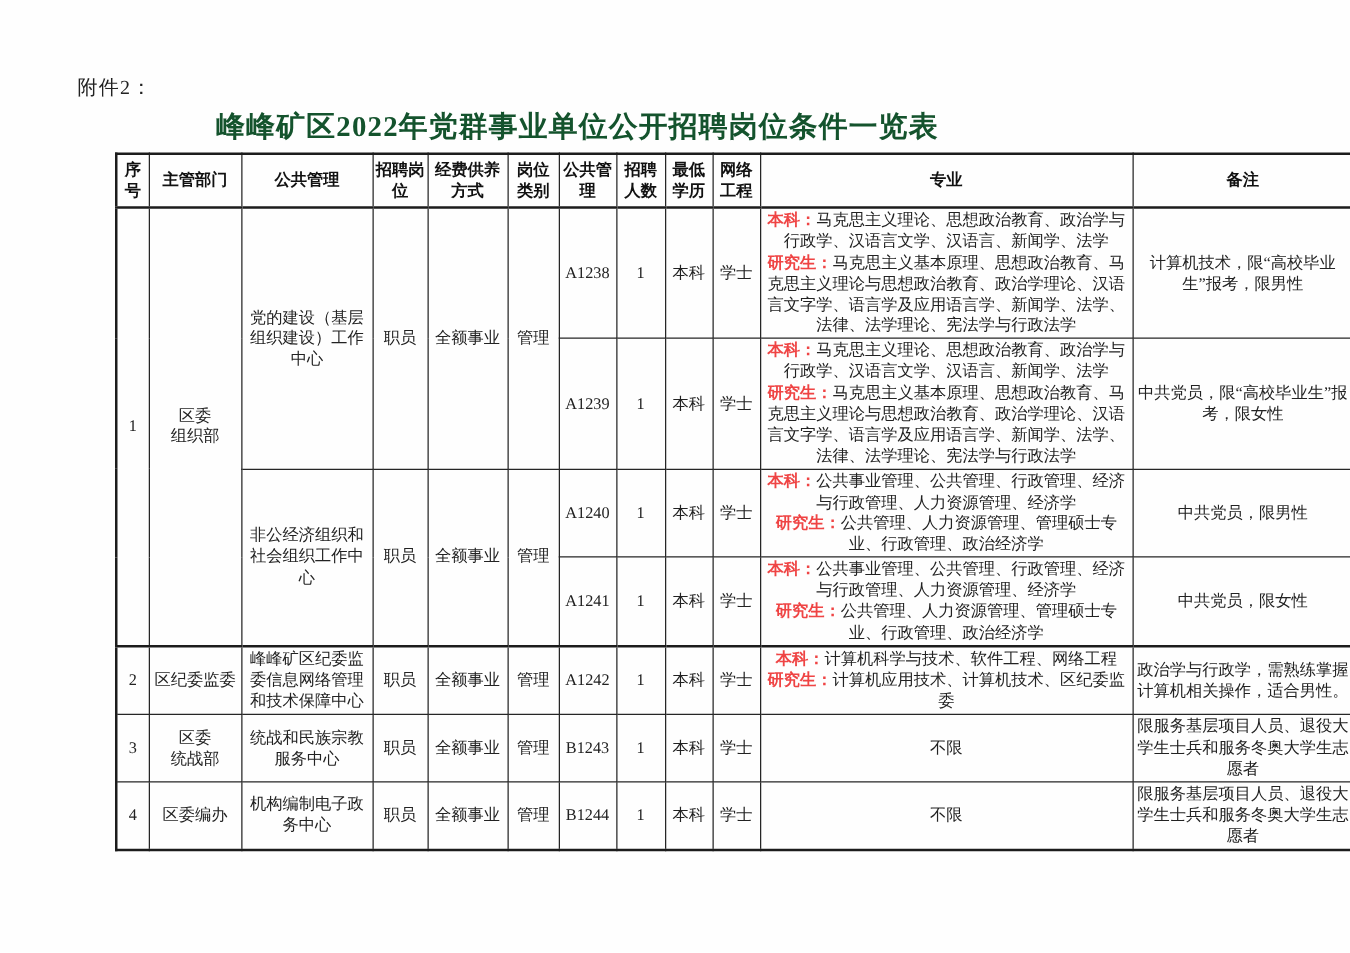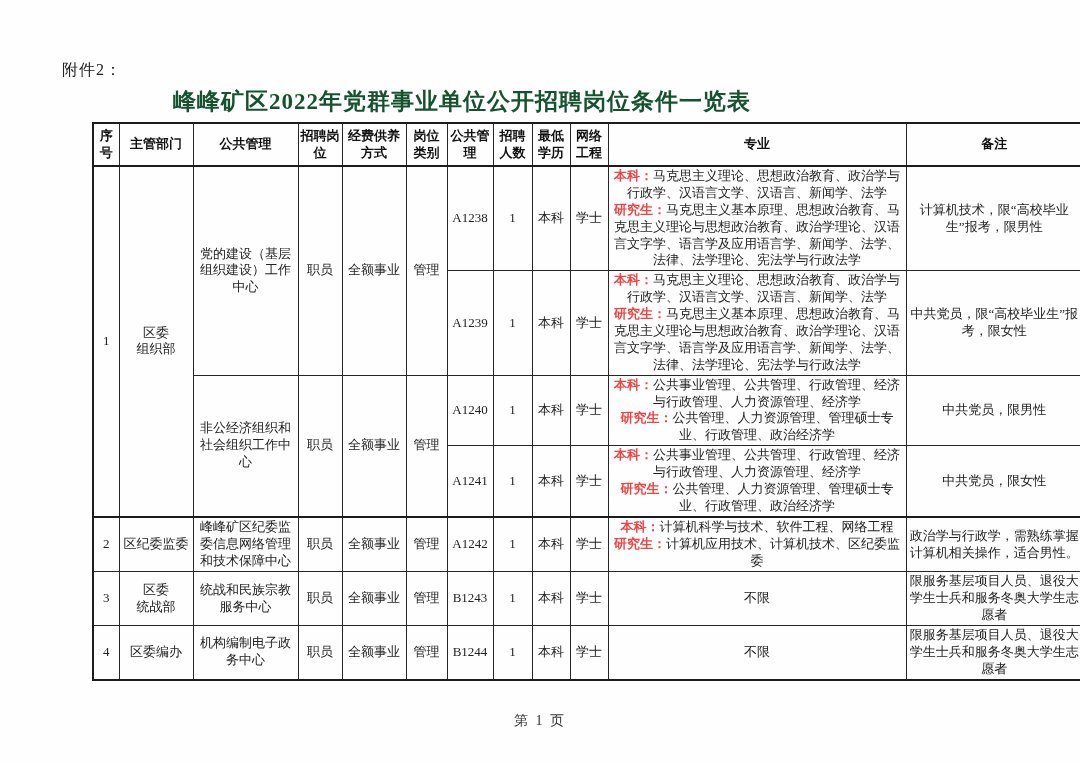--- a/index.html
+++ b/index.html
@@ -207,15 +207,14 @@
       <td>B1244</td>
       <td>1</td>
       <td>本科</td>
       <td>学士</td>
       <td class="left major">不限</td>
       <td class="left note">限服务基层项目人员、退役大学生士兵和服务冬奥大学生志愿者</td>
     </tr>
   </tbody>
     </table>
 
-  <div class="page-footer">第 1 页</div>
 
 </div>
 
 </body></html>

